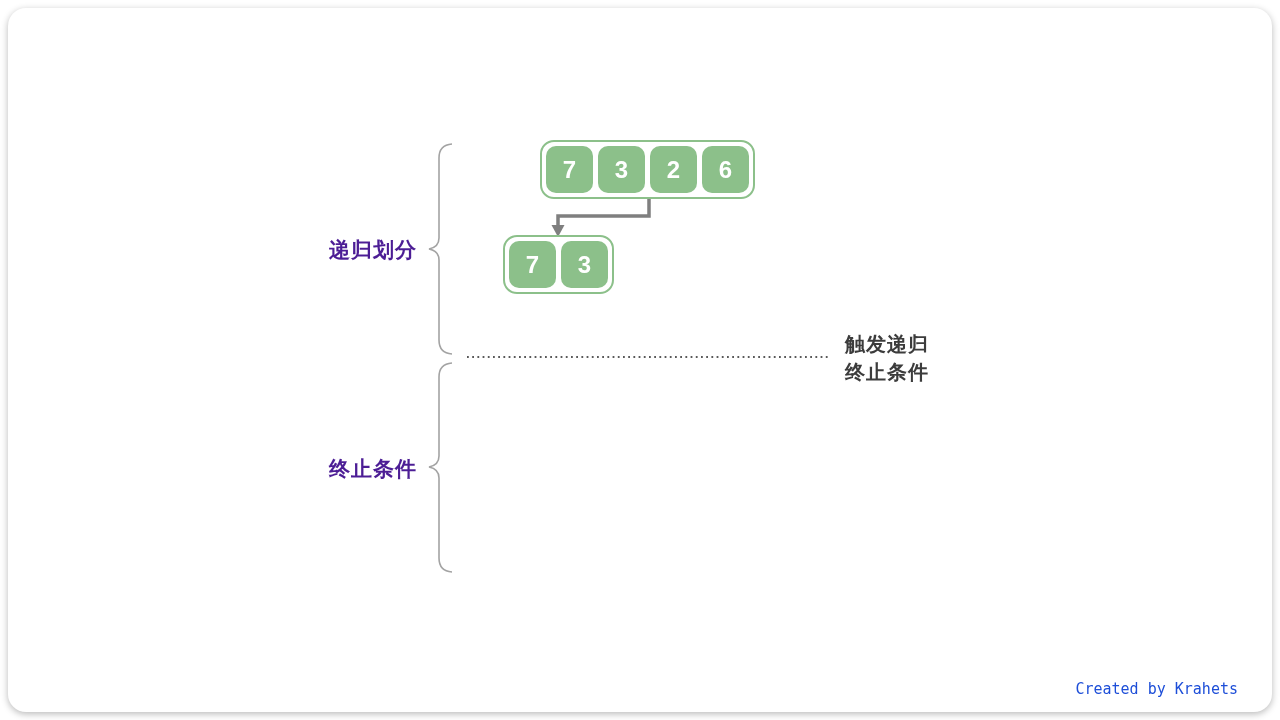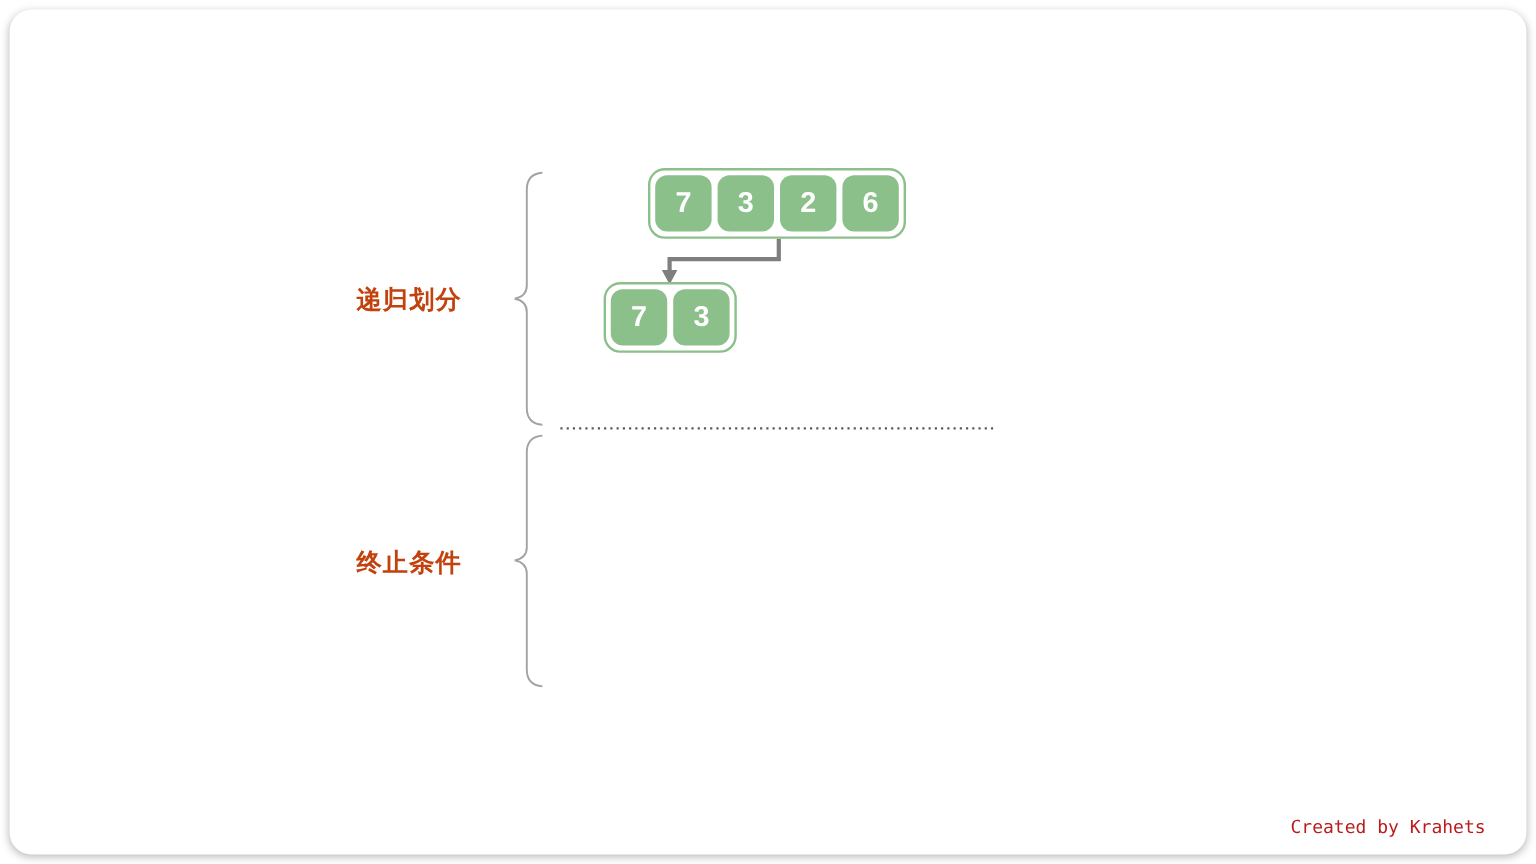--- a/index.html
+++ b/index.html
@@ -54,45 +54,45 @@
     color: #ffffff;
     font-size: 24px;
     font-weight: bold;
     display: flex;
     align-items: center;
     justify-content: center;
   }
   .side-label {
     position: absolute;
     width: 120px;
-    text-align: left;
+    text-align: right;
     font-size: 21px;
     font-weight: bold;
-    color: #c2410c;
+    color: #4c1d95;
     letter-spacing: 1px;
   }
   .label-divide { left: 297px; top: 236px; }
   .label-merge { left: 297px; top: 455px; }
   .terminate-label {
     position: absolute;
     left: 845px;
     top: 330px;
     font-size: 20px;
     font-weight: bold;
     color: #3c3c3c;
     line-height: 28px;
     letter-spacing: 1px;
   }
   .watermark {
     position: absolute;
     right: 42px;
     bottom: 22px;
     font-family: "DejaVu Sans Mono", "Liberation Mono", monospace;
     font-size: 15px;
-    color: #b91c1c;
+    color: #1d4ed8;
   }
 </style>
 </head>
 <body>
 
 <div class="stage">
   <div class="card"></div>
 
   <svg class="overlay-svg" viewBox="0 0 1280 720">
 
@@ -117,15 +117,19 @@
     <div class="cell">3</div>
     <div class="cell">2</div>
     <div class="cell">6</div>
   </div>
 
   <div class="array-container bottom-array">
     <div class="cell">7</div>
     <div class="cell">3</div>
   </div>
 
+  <div class="terminate-label">
+    <div>触发递归</div>
+    <div>终止条件</div>
+  </div>
 
   <div class="watermark">Created by Krahets</div>
 </div>
 
 </body></html>

